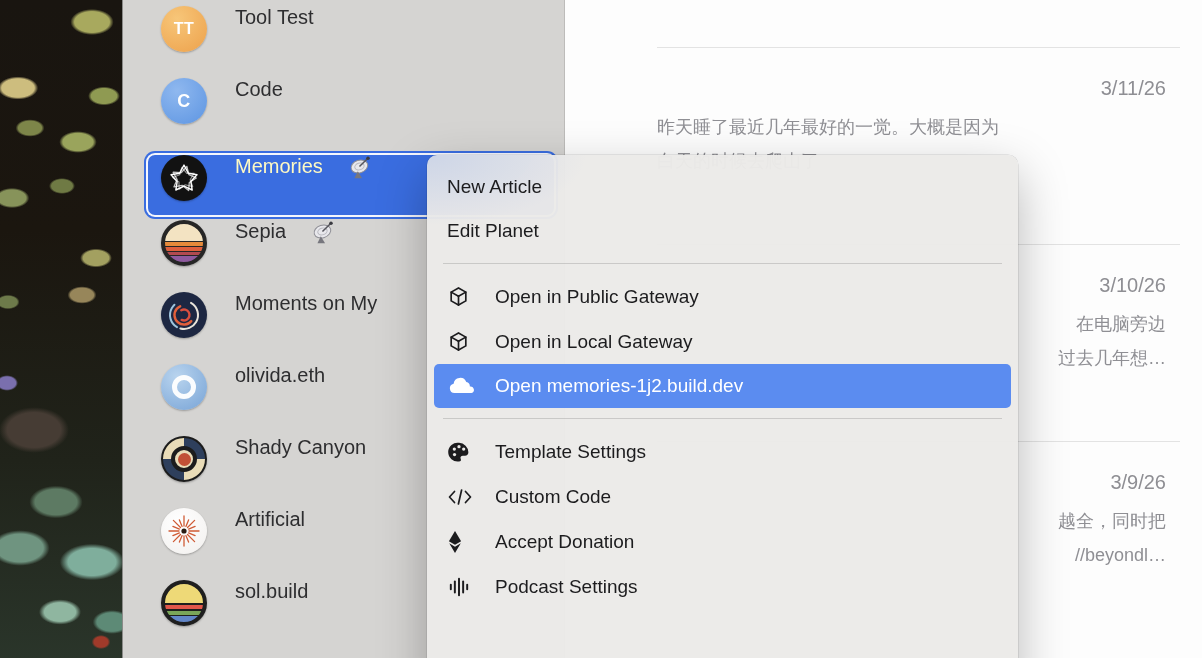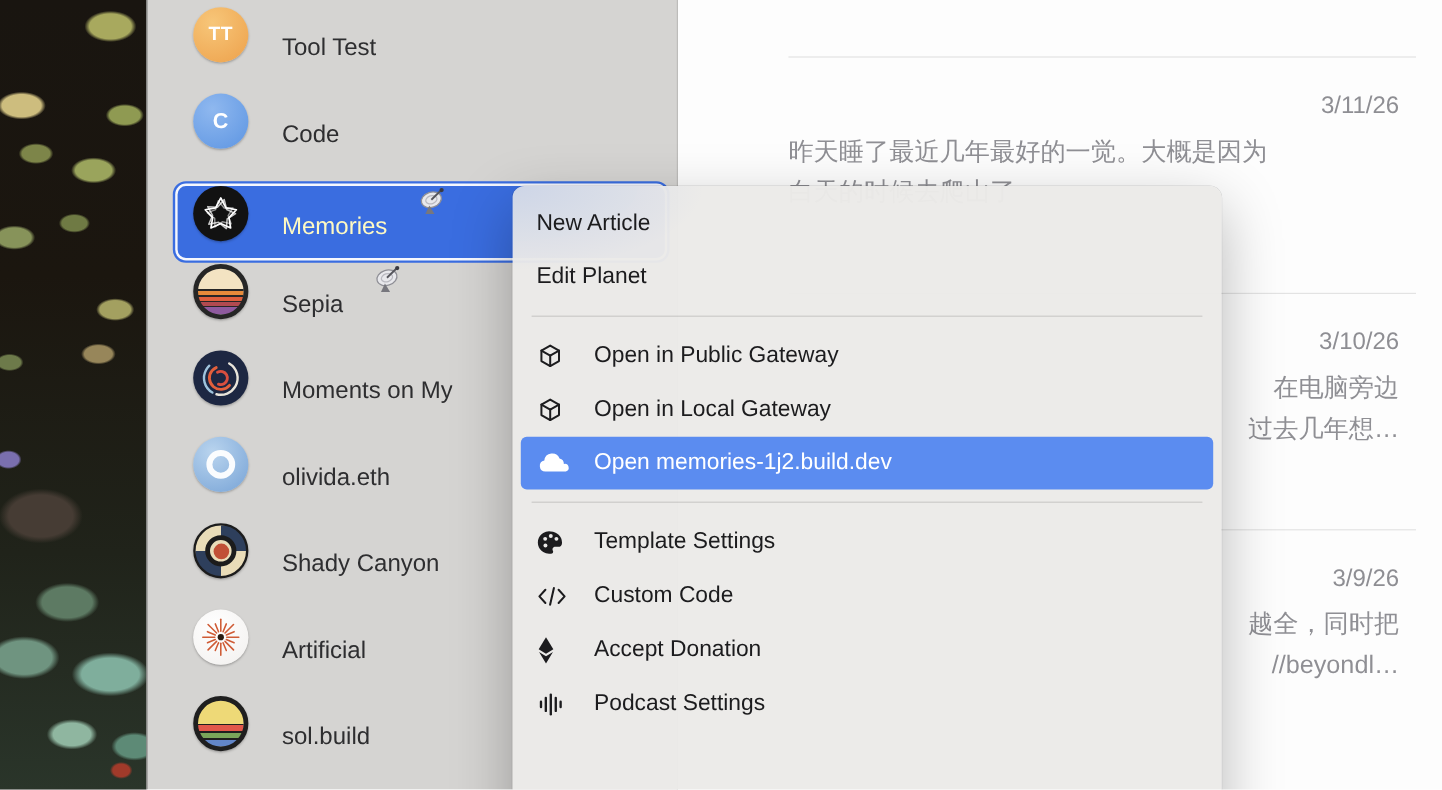--- a/index.html
+++ b/index.html
@@ -48,21 +48,21 @@
     font-size:20px;
     gap:12px;
   }
   .srow .avatar{
     width:46px;height:46px;border-radius:50%;flex:0 0 46px;
     margin-right:16px;position:relative;
     box-shadow:0 1px 2px rgba(0,0,0,.28);
     display:flex;align-items:center;justify-content:center;
     box-sizing:border-box;
   }
-  .srow .slabel{white-space:nowrap;overflow:hidden;margin-top:23px;}
+  .srow .slabel{white-space:nowrap;overflow:hidden;}
   .srow.selected{
     margin:3px 8px 3px 23px;height:64px;padding-left:13px;
     background:#3a6de0;border:2px solid rgba(255,255,255,.95);
     box-shadow:0 0 0 2px #3a6de0;border-radius:9px;color:#fef9c3;
   }
   .sat{margin-left:12px;flex:0 0 auto;display:inline-flex;}
   
   .av-monogram{font-weight:bold;color:#fff;letter-spacing:.5px;}
   .av-tooltest{background:radial-gradient(circle at 35% 28%,#f7c679,#eda14b);font-size:16px;}
   .av-code{background:radial-gradient(circle at 35% 28%,#8fb8ef,#5d95e2);font-size:18px;}
@@ -85,21 +85,21 @@
     border:4px solid #1f1f1f;
     background:linear-gradient(180deg,#eed977 0 50%,#1f1f1f 50% 54%,#e2574a 54% 66%,#1f1f1f 66% 70%,#7aa65a 70% 81%,#1f1f1f 81% 85%,#6286c8 85% 100%);
   }
   
   .list{
     position:absolute;left:443px;top:0;width:637px;height:658px;background:#fdfdfd;
   }
   .list-inner{margin-left:92px;margin-right:22px;padding-top:47px;}
   .aitem{border-top:1px solid #e3e3e3;padding:26px 0 66px;}
   .adate{height:28px;line-height:28px;text-align:right;font-size:20px;color:#8e8e93;padding-right:14px;margin-bottom:8px;}
-  .aline{height:34px;line-height:34px;font-size:21px;color:#8f8f94;padding-right:14px;white-space:nowrap;overflow:hidden;}
+  .aline{height:34px;line-height:34px;font-size:18px;color:#8f8f94;padding-right:14px;white-space:nowrap;overflow:hidden;}
   .aline.right{text-align:right;}
   
   .menu{
     position:absolute;left:305px;top:155px;width:591px;height:540px;
     background:rgba(235,234,232,.97);
     background-image:radial-gradient(160px 70px at 0% 0%,rgba(96,134,219,.18),transparent);
     border-radius:10px;box-sizing:border-box;padding-top:10px;
     box-shadow:0 18px 50px rgba(0,0,0,.28),0 0 0 .5px rgba(0,0,0,.14);
   }
   .mrow{

